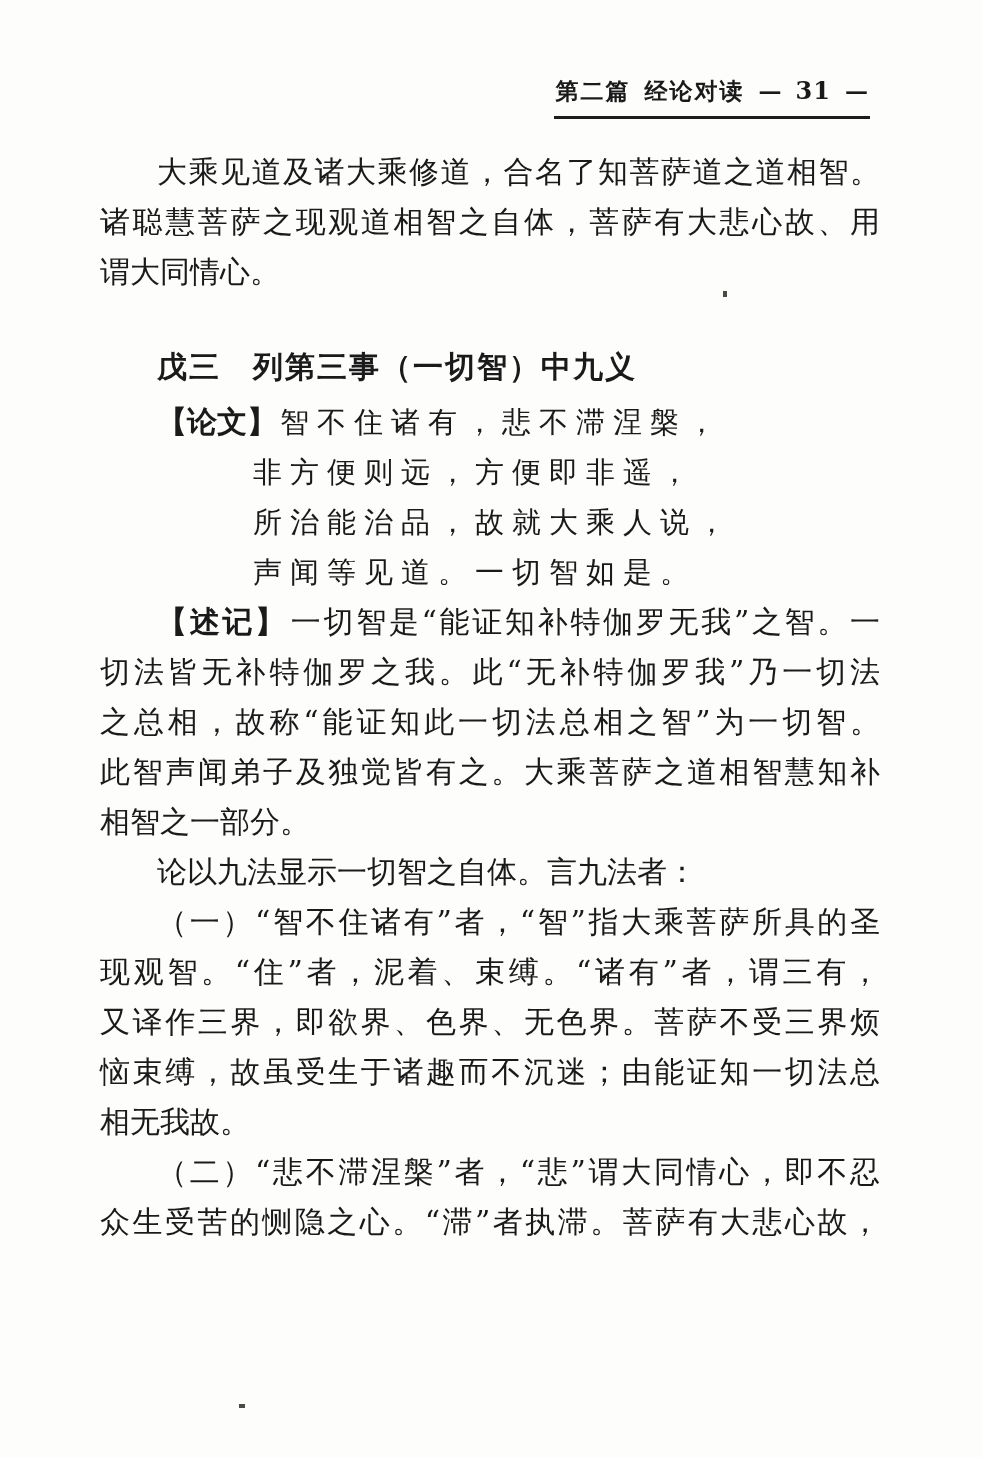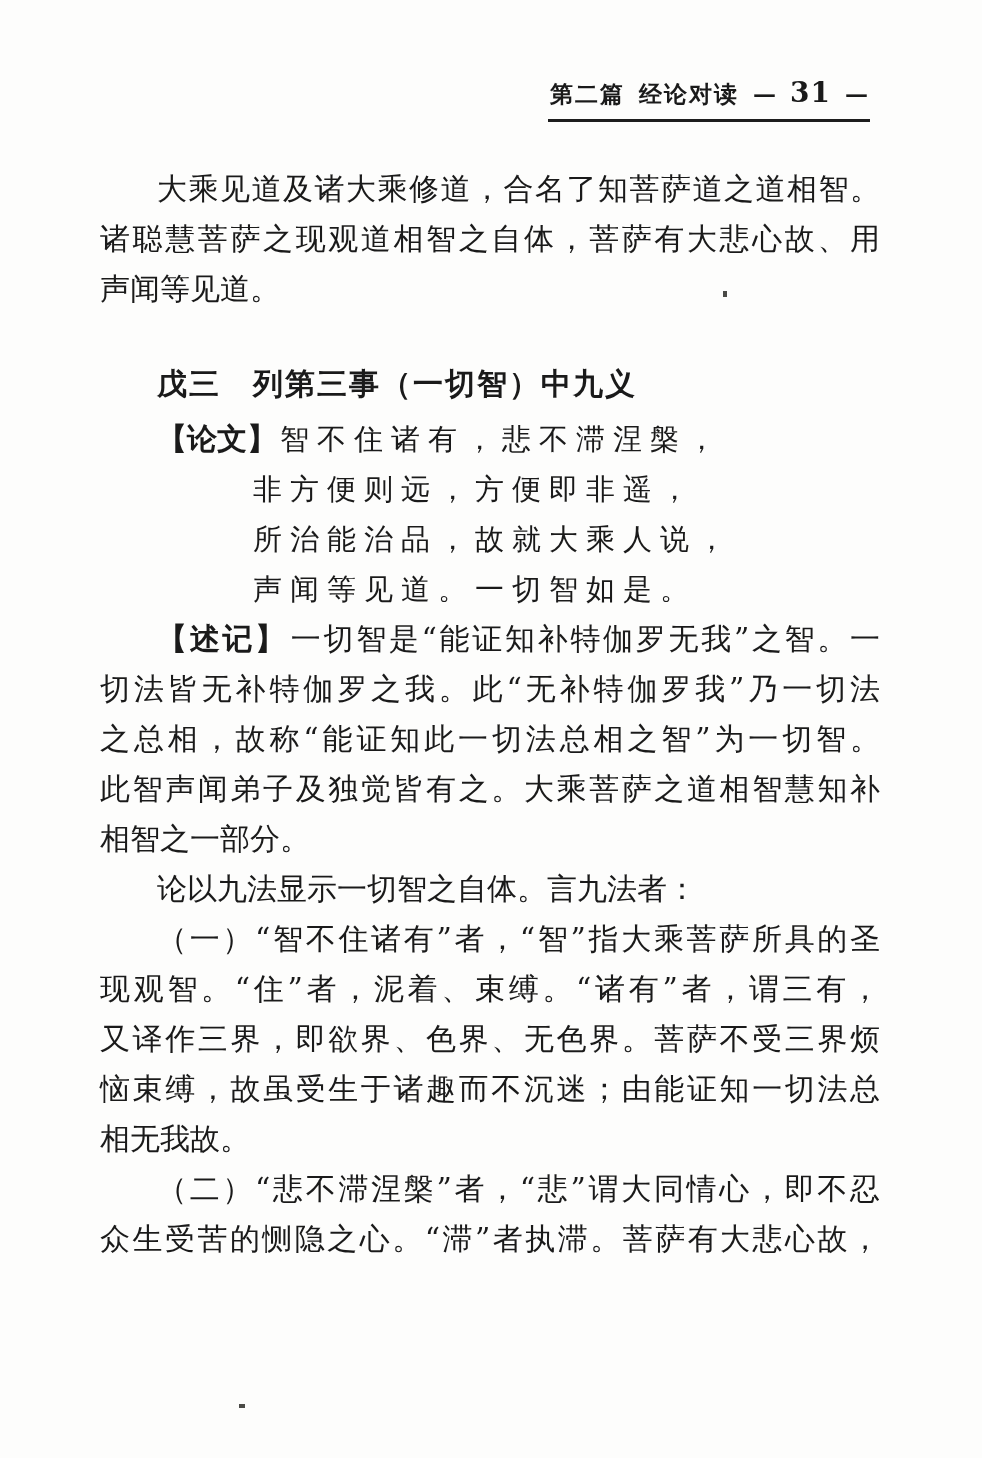--- a/index.html
+++ b/index.html
@@ -15,25 +15,25 @@
   .header {
     position:absolute;
     top:76px; right:112px;
     display:flex; align-items:baseline; gap:14px;
     font-size:23px; font-weight:bold;
     letter-spacing:2px;
     border-bottom:3px solid #1d1d1d;
     padding:0 2px 9px 2px;
   }
   .header .dash { letter-spacing:0; }
-  .header .pageno { font-size:28px; letter-spacing:1px; }
+  .header .pageno { font-size:24px; letter-spacing:1px; }
   
   .content {
     position:absolute;
-    left:100px; top:164px; width:780px;
+    left:100px; top:147px; width:780px;
   }
   .line {
     height:50px; line-height:50px;
     font-size:30px;
     white-space:nowrap;
   }
   .fill {
     text-align:justify;
     text-align-last:justify;
   }
@@ -64,21 +64,21 @@
     <span>经论对读</span>
     <span class="dash">—</span>
     <span class="pageno">31</span>
     <span class="dash">—</span>
   </div>
 
   <div class="content">
 
     <div class="line fill indent">大乘见道及诸大乘修道，合名了知菩萨道之道相智。</div>
     <div class="line fill">诸聪慧菩萨之现观道相智之自体，菩萨有大悲心故、用</div>
-    <div class="line">声闻等见道。</div>
+    <div class="line">谓大同情心。</div>
 
     <div class="gap-lg"></div>
 
     <div class="line heading indent">戊三　列第三事（一切智）中九义</div>
 
     <div class="gap-sm"></div>
 
     <div class="line indent"><span class="label">【论文】</span><span class="verse">智不住诸有，悲不滞涅槃，</span></div>
     <div class="line verse-cont verse">非方便则远，方便即非遥，</div>
     <div class="line verse-cont verse">所治能治品，故就大乘人说，</div>

